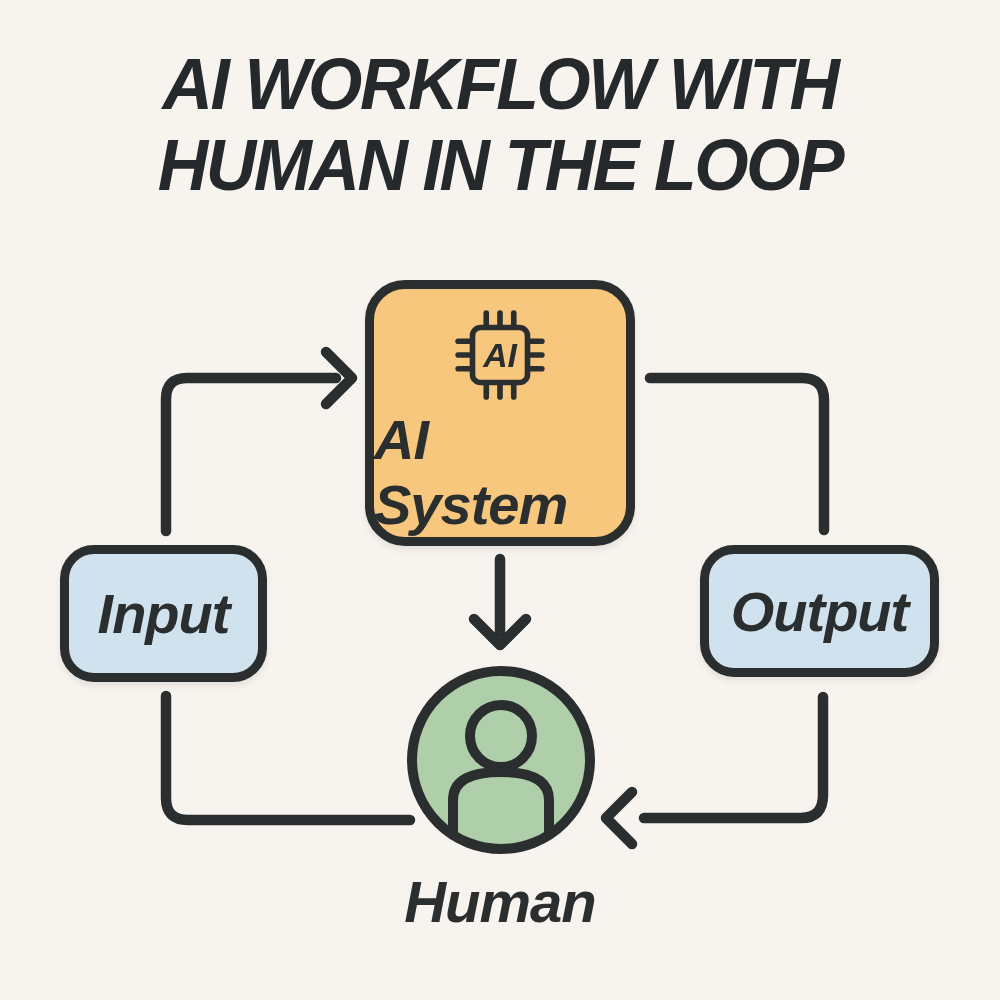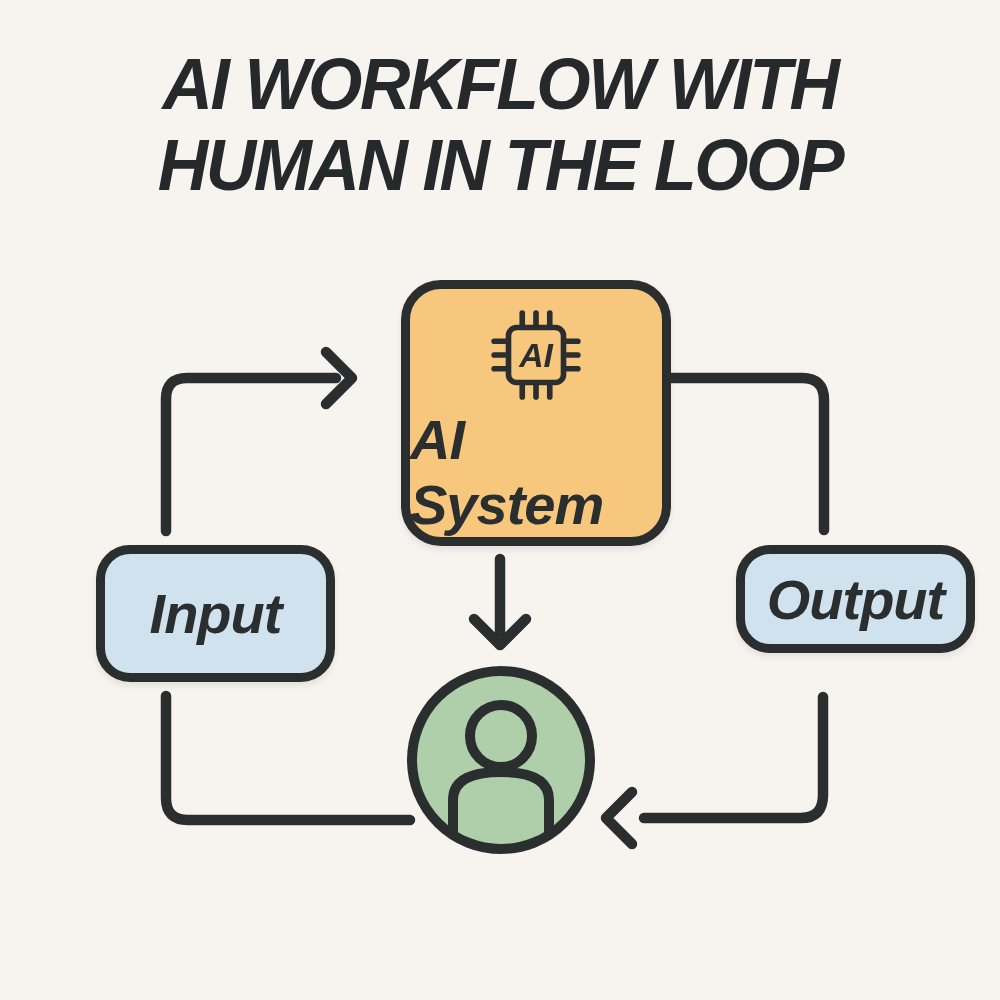--- a/index.html
+++ b/index.html
@@ -38,21 +38,20 @@
     stroke-linecap:round;
     stroke-linejoin:round;
   }
   .node{
     position:absolute;
     border:9px solid var(--ink);
     display:flex;
     align-items:center;
     justify-content:center;
     box-shadow:0 4px 6px rgba(70,62,48,.10);
-    margin-left:36px;
   }
   .ai-box{
     left:365px;top:280px;width:270px;height:266px;
     border-radius:40px;
     background:var(--ai-fill);
     flex-direction:column;
     justify-content:flex-start;
     padding-top:16px;
   }
   .ai-box .chip{display:block;}
@@ -64,22 +63,22 @@
     margin-top:2px;
   }
   .io-box{
     border-radius:34px;
     background:var(--io-fill);
     font-size:56px;
     font-weight:bold;
     color:var(--ink);
     letter-spacing:-1px;
   }
-  .input-box{left:60px;top:545px;width:239px;height:137px;}
-  .output-box{left:700px;top:545px;width:239px;height:108px;}
+  .input-box{left:60px;top:545px;width:207px;height:137px;}
+  .output-box{left:700px;top:545px;width:239px;height:132px;}
   .human-node{
     position:absolute;
     left:407px;top:666px;width:188px;height:188px;
   }
   .human-label{
     position:absolute;
     left:0;right:0;
     top:868px;
     text-align:center;
     font-size:58px;
@@ -151,14 +150,15 @@
         </clipPath>
       </defs>
       <circle cx="94" cy="94" r="89" fill="#aecfa9" stroke="#2b2e2f" stroke-width="10"></circle>
       <g clip-path="url(#humanClip)" stroke="#2b2e2f" stroke-width="10" fill="none">
         <circle cx="94" cy="70" r="31"></circle>
         <path d="M 46 172 L 46 134 Q 46 106 94 106 Q 142 106 142 134 L 142 172"></path>
       </g>
     </svg>
   </div>
 
+  <div class="human-label">Human</div>
 
 </div>
 
 </body></html>

